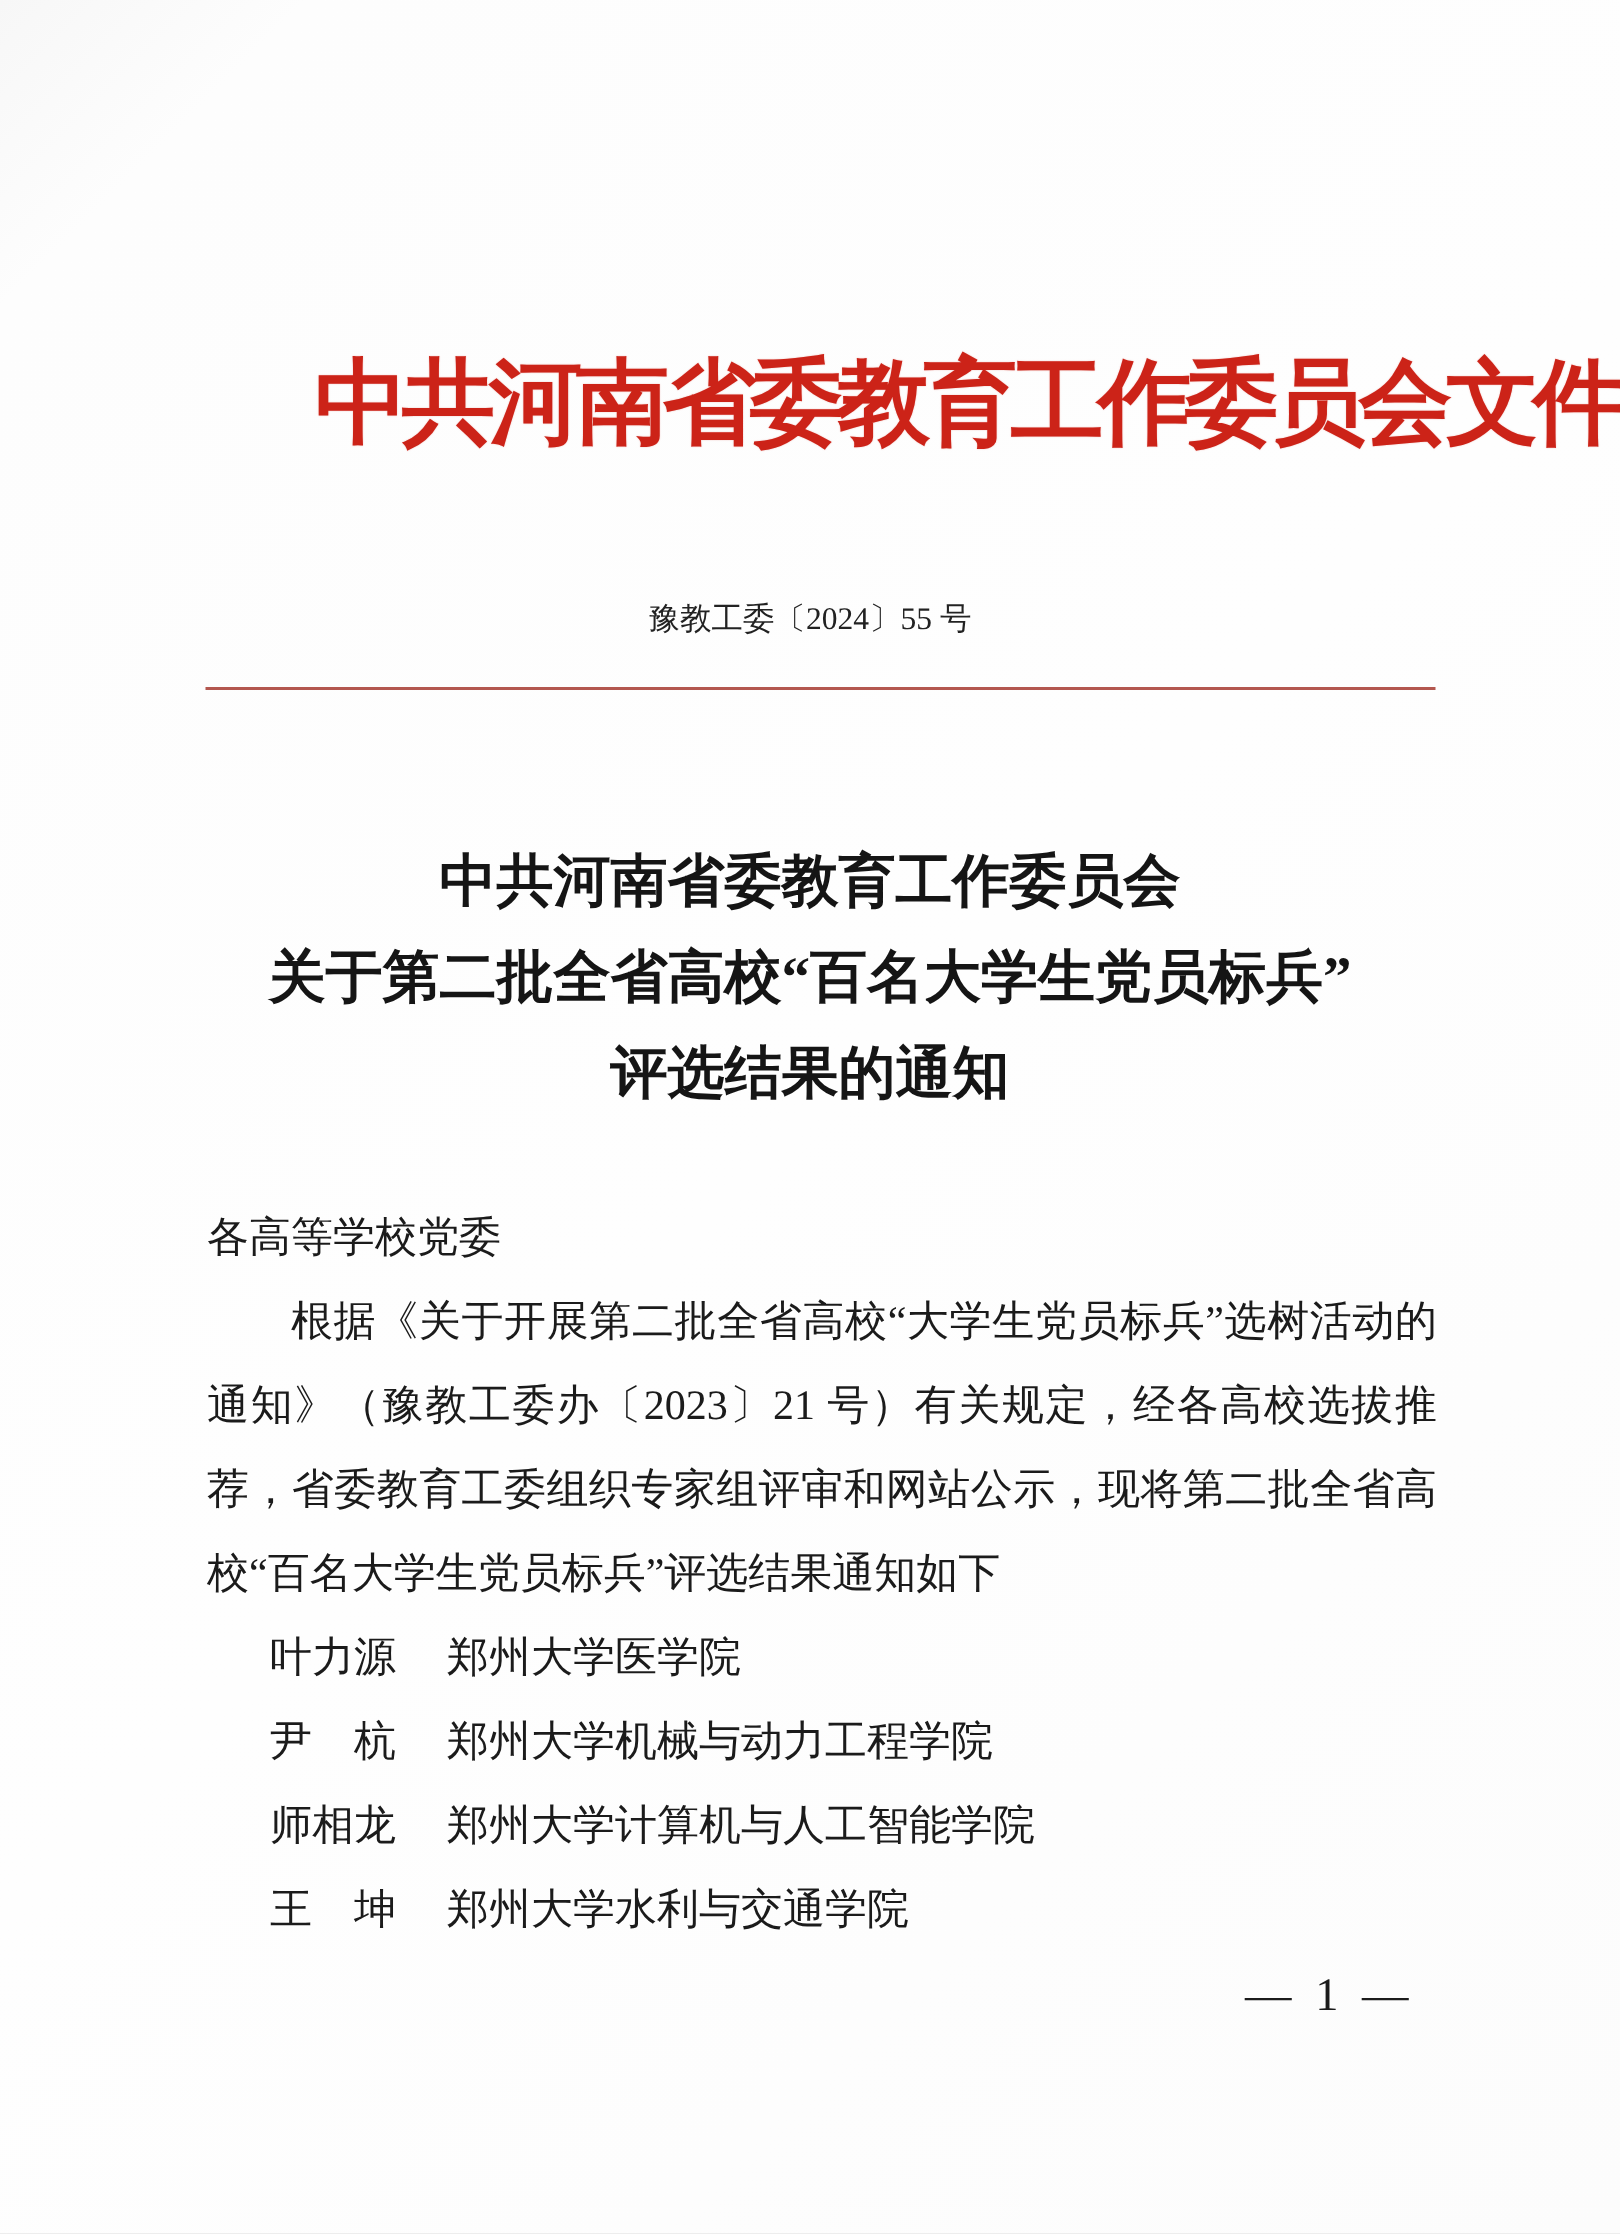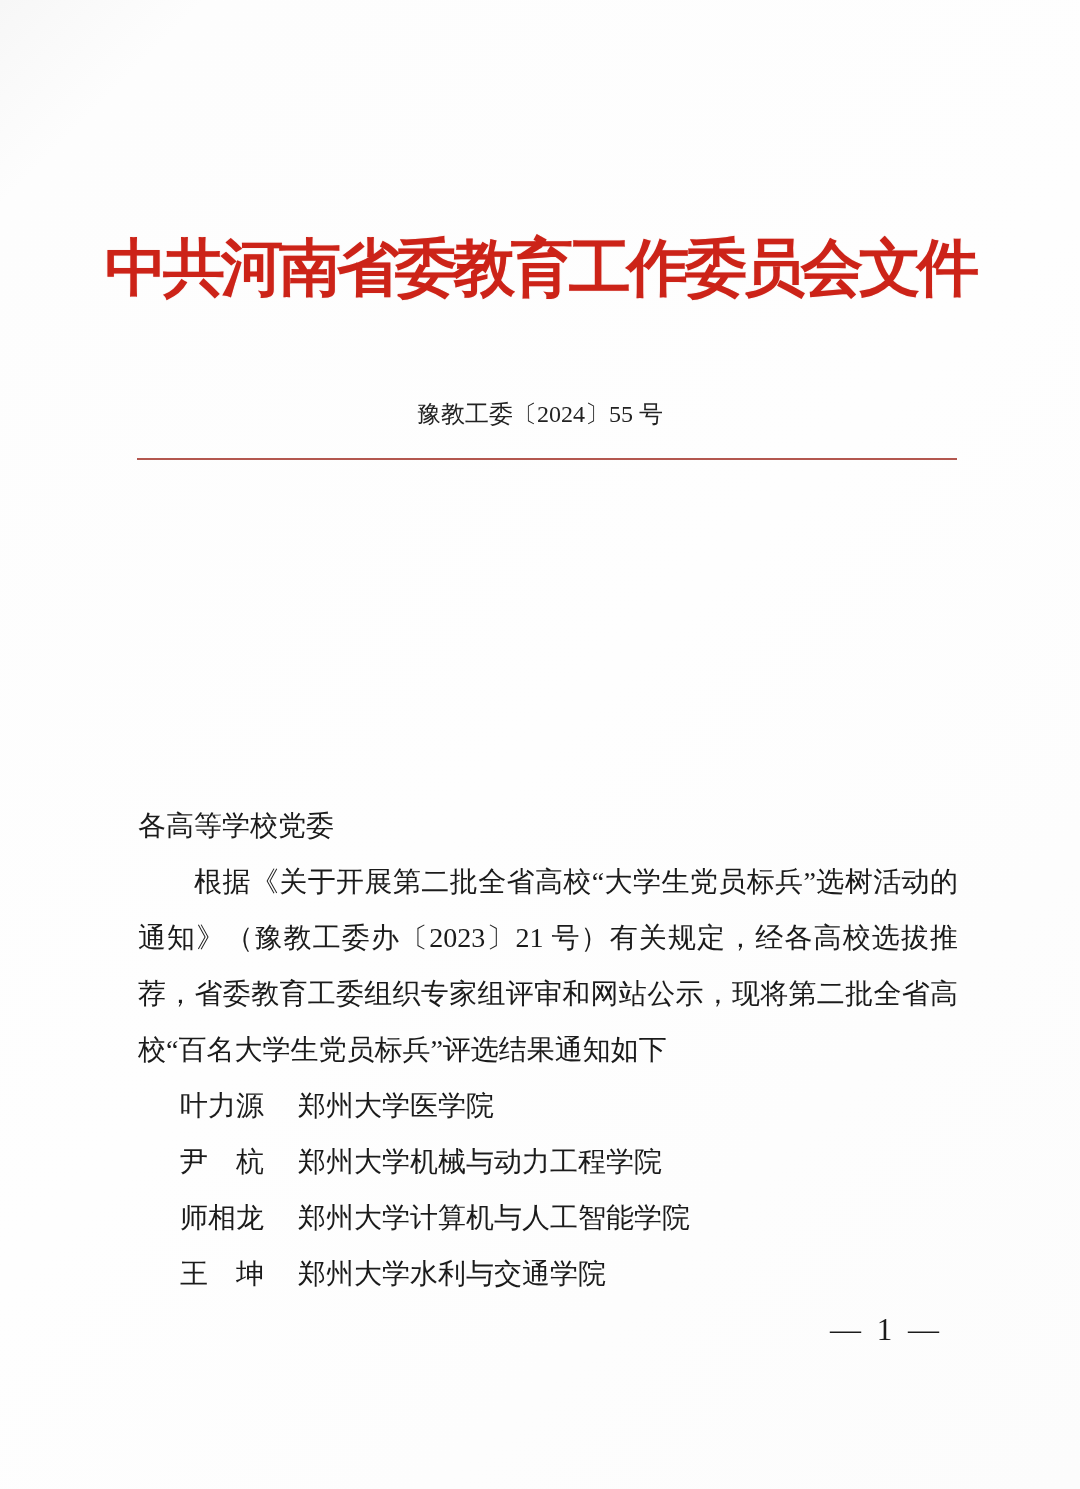--- a/index.html
+++ b/index.html
@@ -15,35 +15,35 @@
     margin: 0 auto;
     background: linear-gradient(135deg, #f7f7f7 0%, #fdfdfd 8%, #fefefe 50%, #fcfcfc 100%);
     color: #1c1c1c;
     overflow: hidden;
   }
   .red-header {
     position: absolute;
     top: 226px;
     left: 0;
     width: 100%;
-    text-align: center;
+    text-align: right;
     font-size: 62px;
     font-weight: bold;
     letter-spacing: -4px;
     color: #cc2318;
     text-shadow: 0 0 1px rgba(204,35,24,0.35);
     white-space: nowrap;
   }
   .doc-number {
     position: absolute;
     top: 398px;
     left: 0;
     width: 100%;
     text-align: center;
-    font-size: 24px;
+    font-size: 21px;
     color: #222;
     white-space: nowrap;
   }
   .red-rule {
     position: absolute;
     top: 458px;
     left: 137px;
     width: 820px;
     height: 2px;
     background: #b3574f;
@@ -107,20 +107,25 @@
 <body>
 
 <div class="page">
 
   <div class="red-header">中共河南省委教育工作委员会文件</div>
 
   <div class="doc-number">豫教工委〔2024〕55 号</div>
 
   <div class="red-rule"></div>
 
+  <div class="doc-title">
+    <div>中共河南省委教育工作委员会</div>
+    <div>关于第二批全省高校“百名大学生党员标兵”</div>
+    <div>评选结果的通知</div>
+  </div>
 
   <div class="body-block">
     <div class="salutation">各高等学校党委</div>
 
     <div class="main-paragraph">根据《关于开展第二批全省高校“大学生党员标兵”选树活动的通知》（豫教工委办〔2023〕21 号）有关规定，经各高校选拔推荐，省委教育工委组织专家组评审和网站公示，现将第二批全省高校“百名大学生党员标兵”评选结果通知如下</div>
 
     <div class="awardee-list">
       <div class="awardee">
         <span class="name">叶力源</span>
         <span class="college">郑州大学医学院</span>

